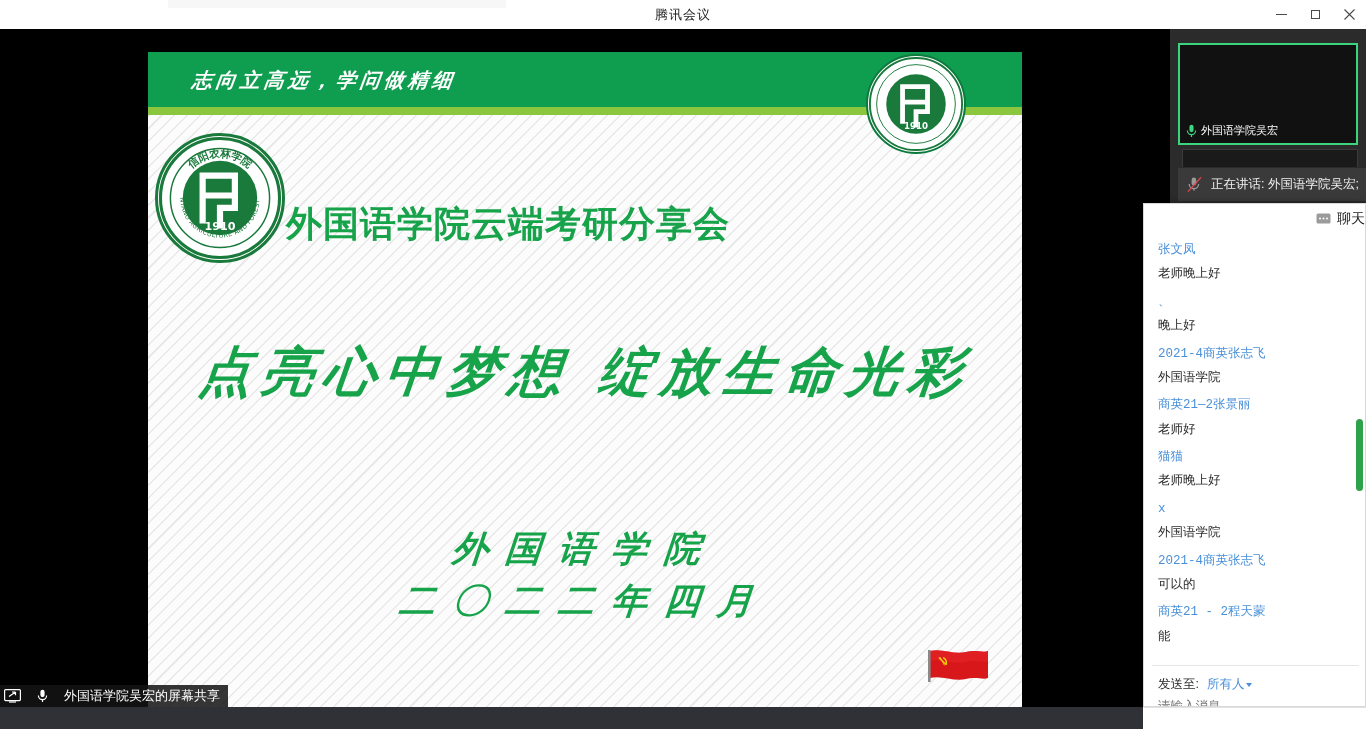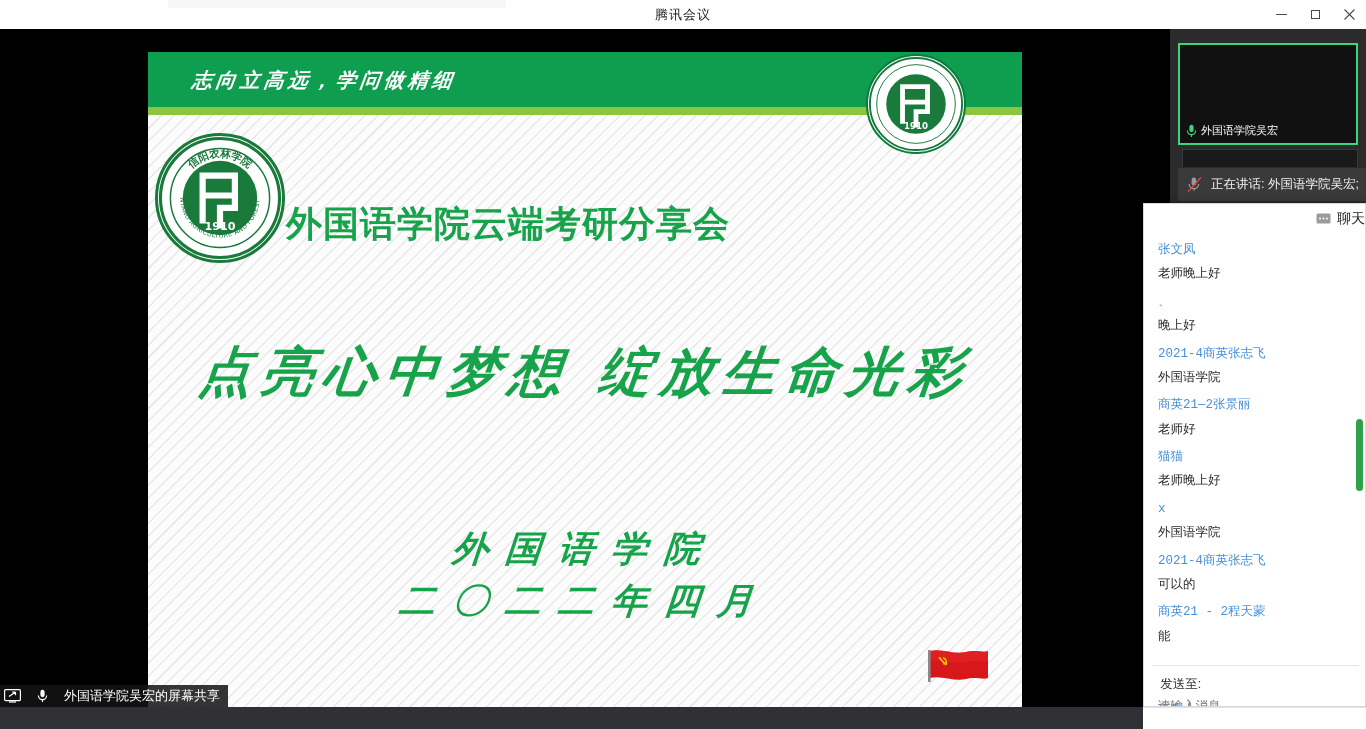--- a/index.html
+++ b/index.html
@@ -199,21 +199,21 @@
     position:absolute; left:8px; top:461px; width:207px; height:1px;
     background:#e6e6e6;
   }
   .chat-compose{
     position:absolute; left:0; top:462px; width:100%; height:42px;
     background:#ffffff;
   }
   .send-to-row{
     position:absolute; left:14px; top:10px;
     display:flex; align-items:center; gap:8px;
-    font-size:12.5px; white-space:nowrap;flex-direction:column;
+    font-size:12.5px; white-space:nowrap;
   }
   .send-to-label{ color:#2b2b2b; }
   .send-to-value{ color:#4a90d9; }
   .caret-down{
     display:inline-block; width:0; height:0; margin-left:2px;
     border-left:3.5px solid transparent; border-right:3.5px solid transparent;
     border-top:4.5px solid #4a90d9; vertical-align:middle;
   }
   .msg-input{
     position:absolute; left:14px; top:33px; width:190px;

